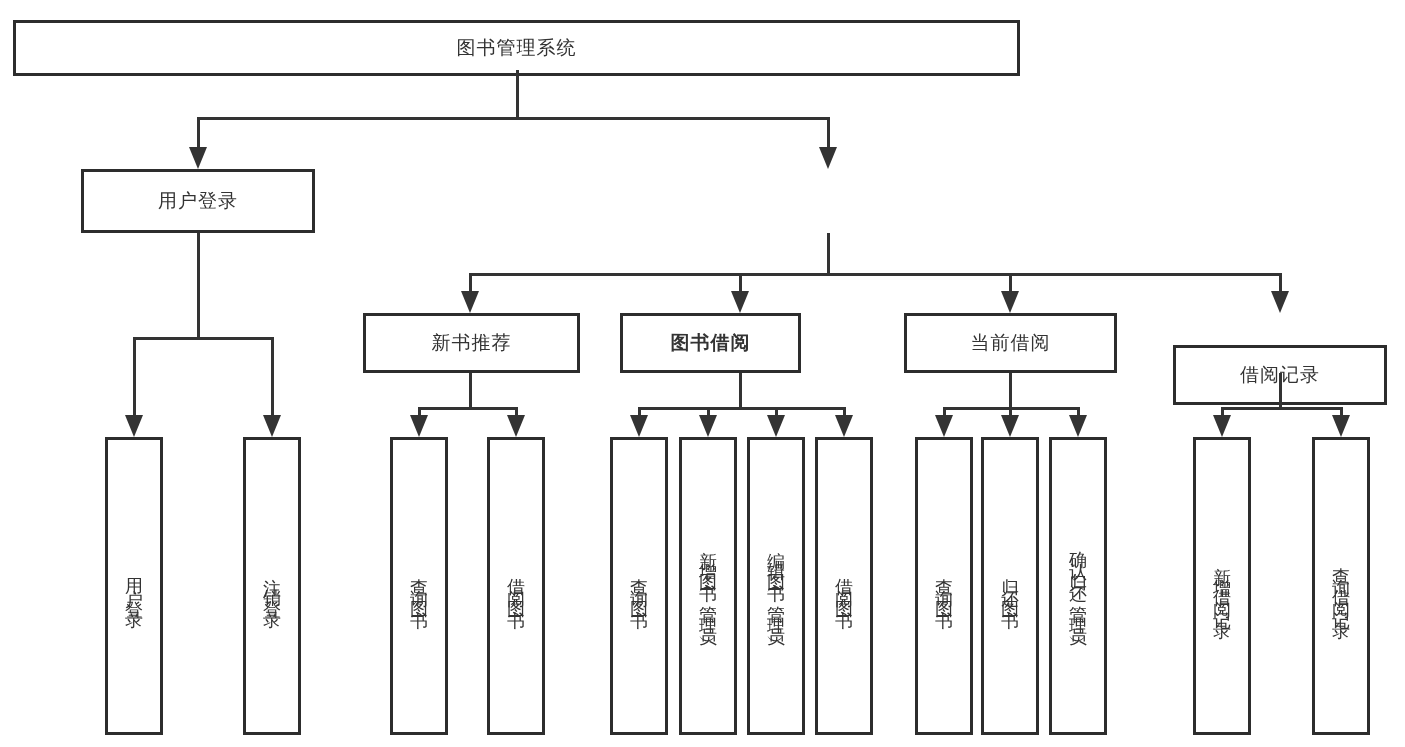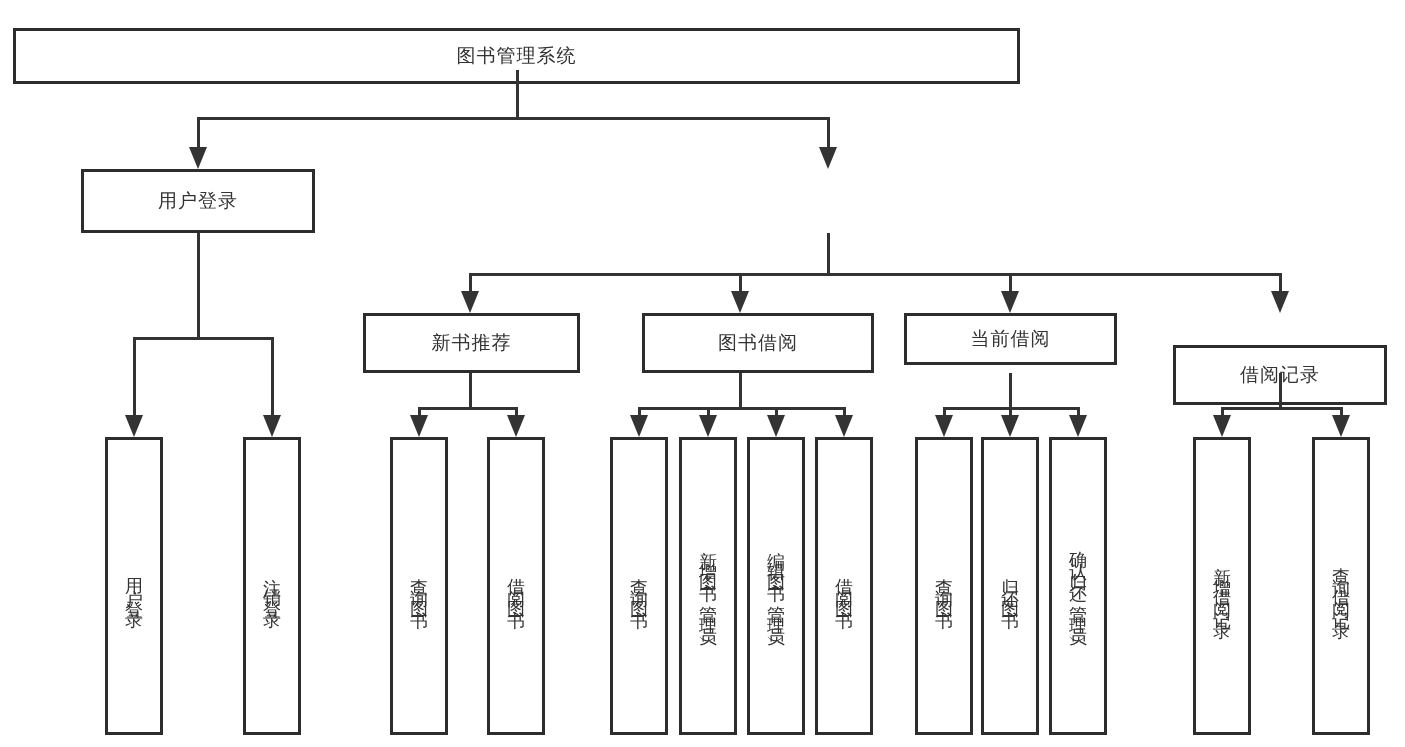--- a/index.html
+++ b/index.html
@@ -32,21 +32,21 @@
   #watermark{
     position:absolute;right:12px;bottom:8px;z-index:5;
     font-size:21px;color:#9b9b9b;letter-spacing:1px;
   }
 </style>
 </head>
 <body>
 
 <div id="canvas">
 
-  <div class="box" style="left:13px;top:28px;width:1007px;height:56px;">
+  <div class="box" style="left:13px;top:20px;width:1007px;height:56px;">
     <span>图书管理系统</span>
   </div>
 
   <div class="v" style="left:515.5px;top:70px;height:47px;"></div>
   <div class="h" style="left:196.5px;top:117px;width:633px;"></div>
   <div class="v" style="left:196.5px;top:117px;height:31px;"></div>
   <div class="tri" style="left:189px;top:147px;"></div>
   <div class="v" style="left:826.5px;top:117px;height:31px;"></div>
   <div class="tri" style="left:819px;top:147px;"></div>
 
@@ -68,24 +68,24 @@
   <div class="v" style="left:738.5px;top:273px;height:18px;"></div>
   <div class="tri" style="left:731px;top:291px;"></div>
   <div class="v" style="left:1008.5px;top:273px;height:18px;"></div>
   <div class="tri" style="left:1001px;top:291px;"></div>
   <div class="v" style="left:1278.5px;top:273px;height:18px;"></div>
   <div class="tri" style="left:1271px;top:291px;"></div>
 
   <div class="box" style="left:363px;top:313px;width:217px;height:60px;">
     <span>新书推荐</span>
   </div>
-  <div class="box" style="left:642px;top:313px;width:232px;height:60px;">
+  <div class="box" style="left:620px;top:313px;width:181px;height:60px;font-weight:bold;">
     <span>图书借阅</span>
   </div>
-  <div class="box" style="left:904px;top:313px;width:213px;height:52px;">
+  <div class="box" style="left:904px;top:313px;width:213px;height:60px;">
     <span>当前借阅</span>
   </div>
   <div class="box" style="left:1173px;top:313px;width:214px;height:60px;margin-top:32px;">
     <span>借阅记录</span>
   </div>
 
   <div class="v" style="left:468.5px;top:373px;height:34px;"></div>
   <div class="v" style="left:738.5px;top:373px;height:34px;"></div>
   <div class="v" style="left:1008.5px;top:373px;height:34px;"></div>
   <div class="v" style="left:1278.5px;top:373px;height:34px;"></div>

